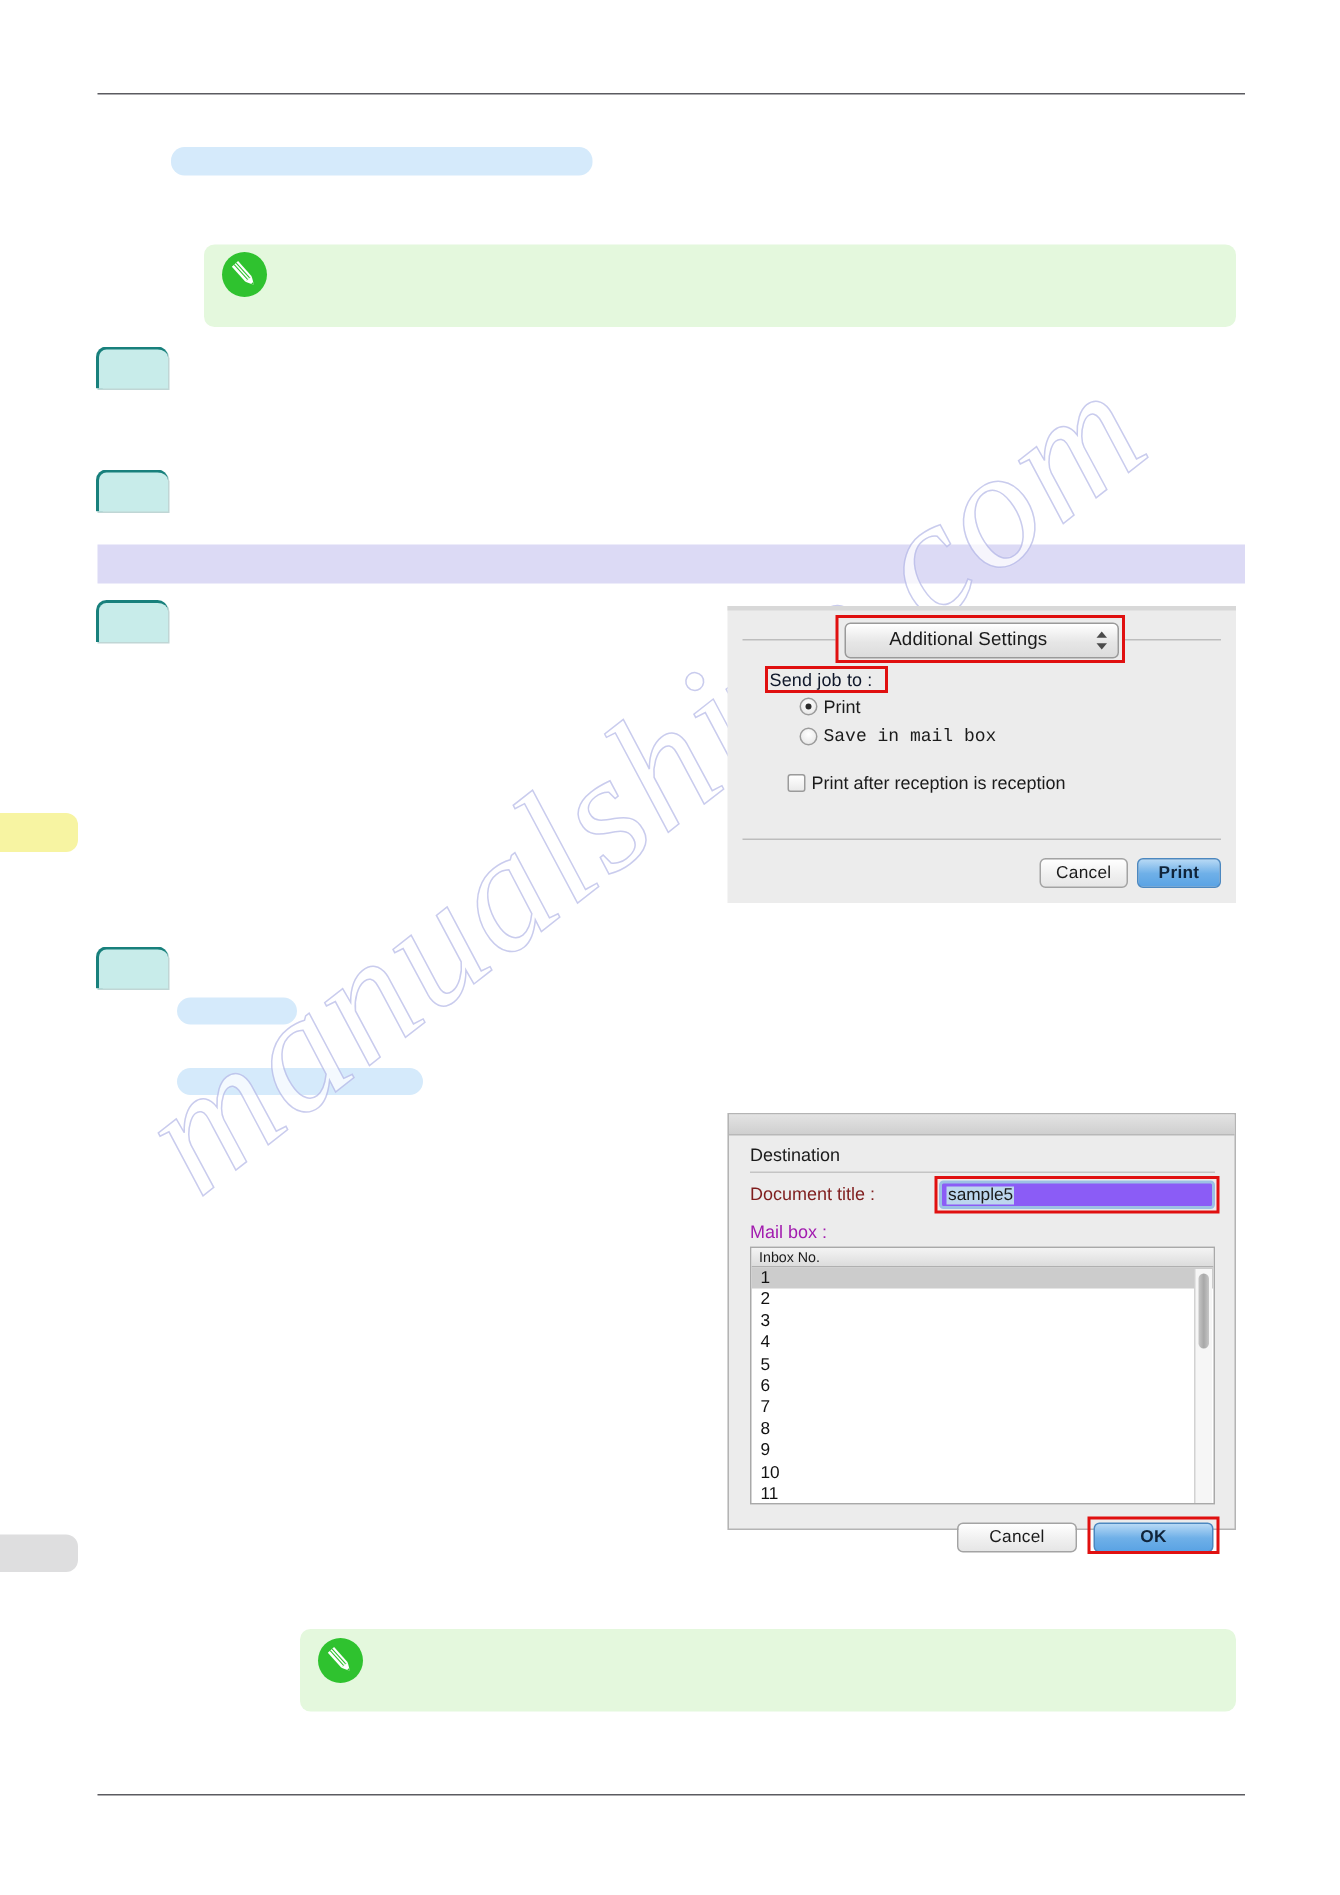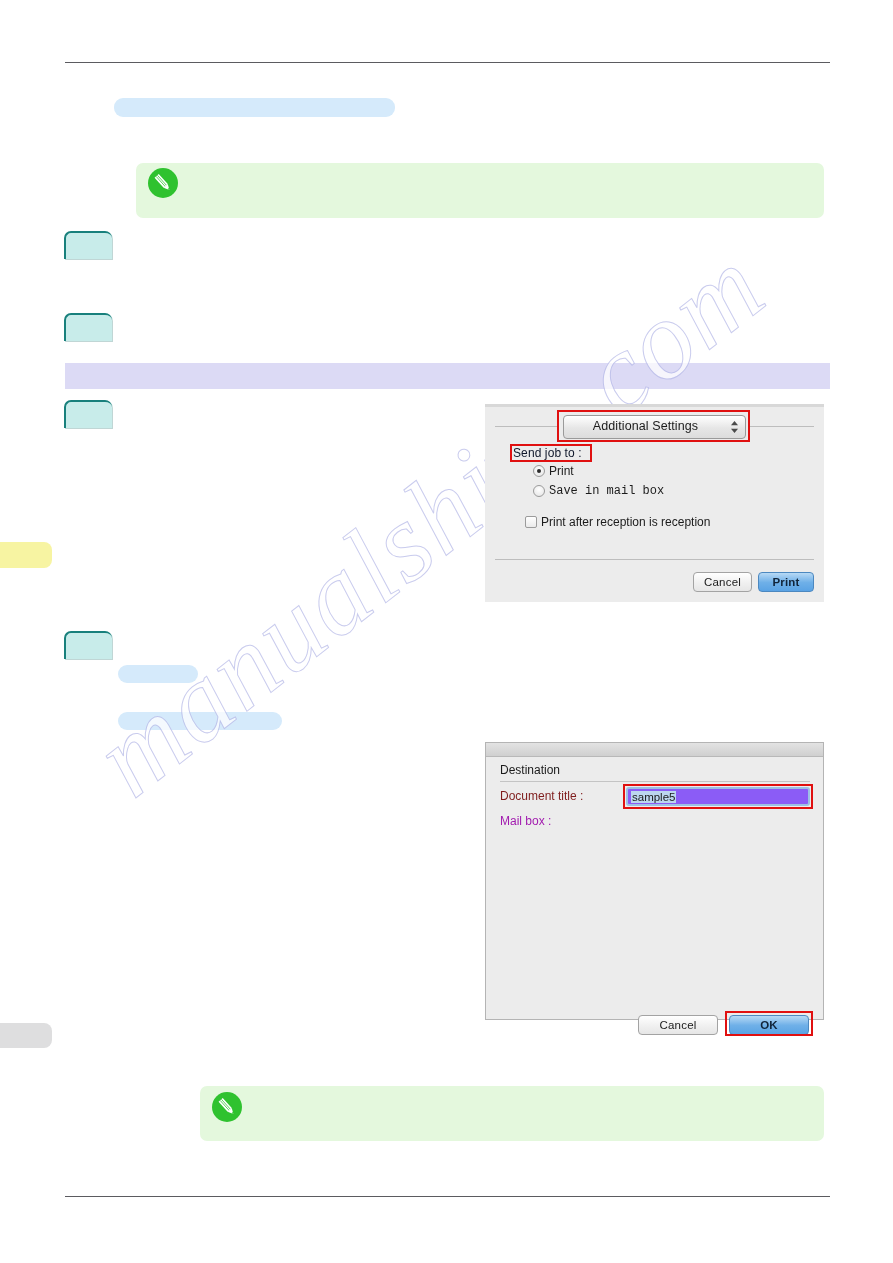--- a/index.html
+++ b/index.html
@@ -481,17 +481,36 @@
   <div id="dest-hr"></div>
 
   <div id="lbl-doc-title">Document title :</div>
   <div id="input-doc-title">
     <span class="value">sample5</span>
   </div>
   <div class="red-outline" id="red-doctitle"></div>
 
   <div id="lbl-mail-box">Mail box :</div>
 
+  <div id="mailbox-list">
+    <div class="col-header">Inbox No.</div>
+    <div class="rows">
+      <div class="row selected">1</div>
+      <div class="row">2</div>
+      <div class="row">3</div>
+      <div class="row">4</div>
+      <div class="row">5</div>
+      <div class="row">6</div>
+      <div class="row">7</div>
+      <div class="row">8</div>
+      <div class="row">9</div>
+      <div class="row">10</div>
+      <div class="row">11</div>
+    </div>
+    <div id="list-scrollbar">
+      <div class="thumb"></div>
+    </div>
+  </div>
 
   <div class="btn btn-plain" id="btn-dest-cancel">Cancel</div>
   <div class="btn btn-default" id="btn-dest-ok">OK</div>
   <div class="red-outline" id="red-ok"></div>
 </div>
 
 </body></html>

